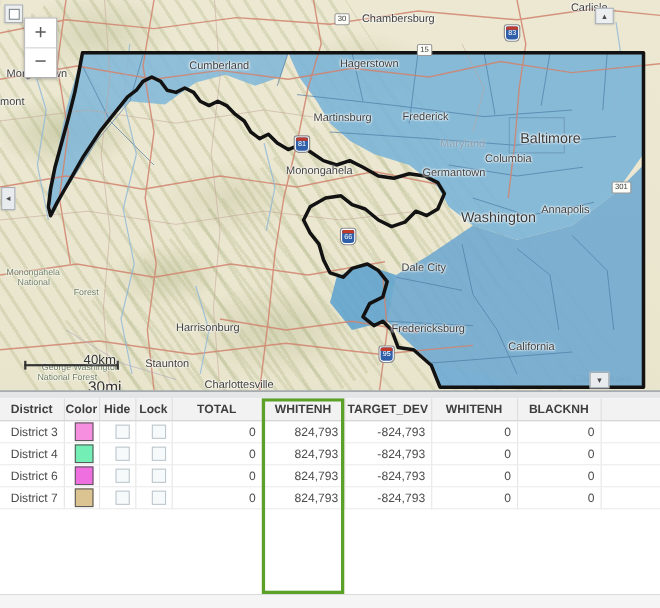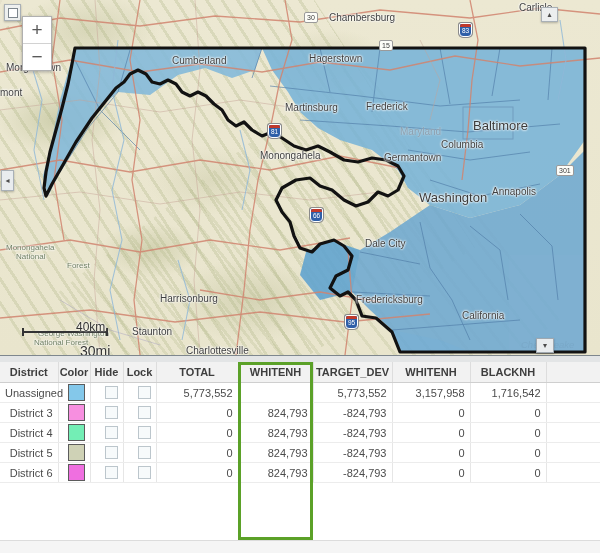--- a/index.html
+++ b/index.html
@@ -500,32 +500,20 @@
             <th>TOTAL</th>
             <th>WHITENH</th>
             <th>TARGET_DEV</th>
             <th>WHITENH</th>
             <th>BLACKNH</th>
             <th></th>
           </tr>
       </thead>
       <tbody id="table-body">
           <tr>
-            <td class="c-name">Unassigned</td>
-            <td class="c-center"><span class="swatch" style="background: rgb(132, 200, 234);"></span></td>
-            <td class="c-center"><span class="chk"></span></td>
-            <td class="c-center"><span class="chk"></span></td>
-            <td>5,773,552</td>
-            <td></td>
-            <td>5,773,552</td>
-            <td>3,157,958</td>
-            <td>1,716,542</td>
-            <td class="c-blank"></td>
-          </tr>
-          <tr>
             <td class="c-name">District 3</td>
             <td class="c-center"><span class="swatch" style="background: rgb(247, 143, 224);"></span></td>
             <td class="c-center"><span class="chk"></span></td>
             <td class="c-center"><span class="chk"></span></td>
             <td>0</td>
             <td>824,793</td>
             <td>-824,793</td>
             <td>0</td>
             <td>0</td>
             <td class="c-blank"></td>
@@ -536,34 +524,34 @@
             <td class="c-center"><span class="chk"></span></td>
             <td class="c-center"><span class="chk"></span></td>
             <td>0</td>
             <td>824,793</td>
             <td>-824,793</td>
             <td>0</td>
             <td>0</td>
             <td class="c-blank"></td>
           </tr>
           <tr>
-            <td class="c-name">District 5</td>
-            <td class="c-center"><span class="swatch" style="background: rgb(207, 210, 182);"></span></td>
+            <td class="c-name">District 6</td>
+            <td class="c-center"><span class="swatch" style="background: rgb(239, 111, 224);"></span></td>
             <td class="c-center"><span class="chk"></span></td>
             <td class="c-center"><span class="chk"></span></td>
             <td>0</td>
             <td>824,793</td>
             <td>-824,793</td>
             <td>0</td>
             <td>0</td>
             <td class="c-blank"></td>
           </tr>
           <tr>
-            <td class="c-name">District 6</td>
-            <td class="c-center"><span class="swatch" style="background: rgb(239, 111, 224);"></span></td>
+            <td class="c-name">District 7</td>
+            <td class="c-center"><span class="swatch" style="background: rgb(220, 196, 146);"></span></td>
             <td class="c-center"><span class="chk"></span></td>
             <td class="c-center"><span class="chk"></span></td>
             <td>0</td>
             <td>824,793</td>
             <td>-824,793</td>
             <td>0</td>
             <td>0</td>
             <td class="c-blank"></td>
           </tr>
         </tbody>

